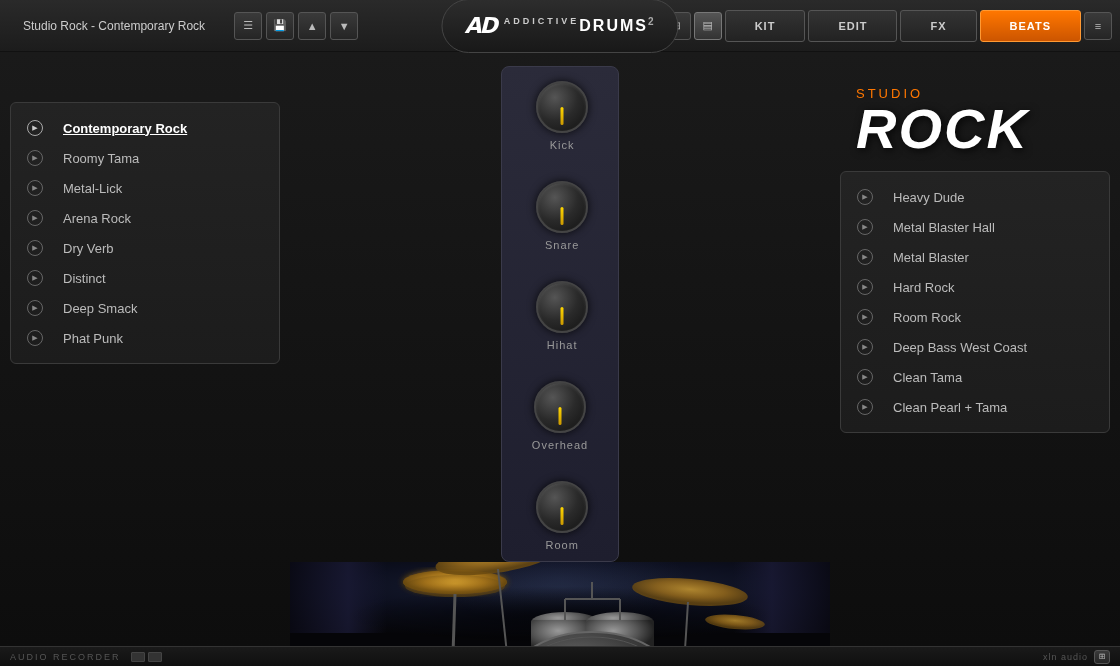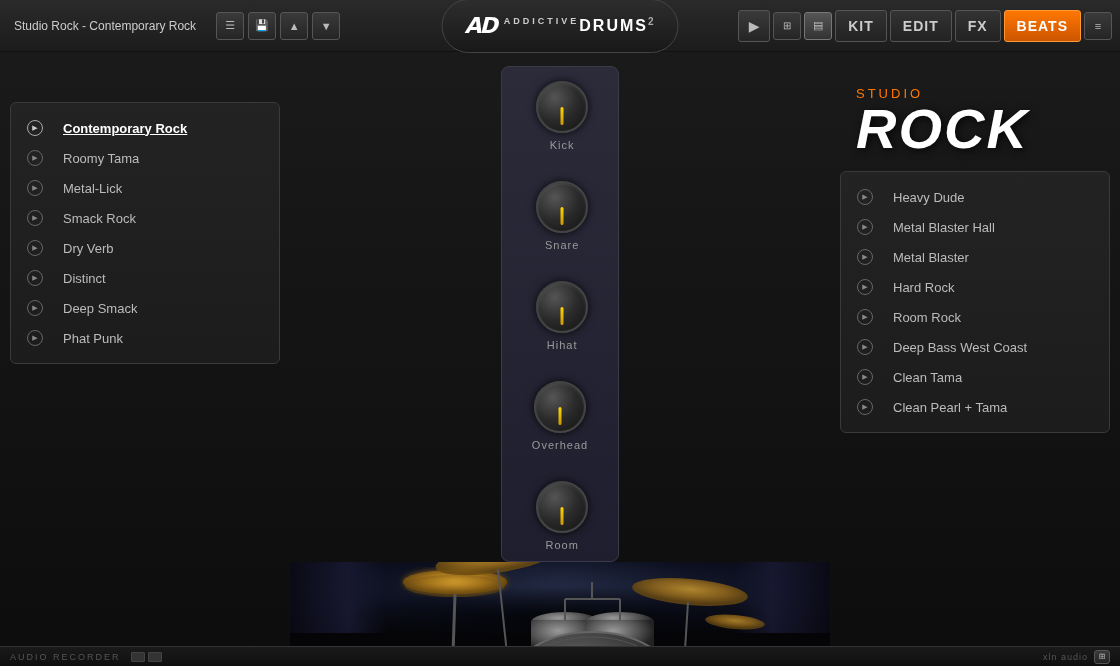--- a/index.html
+++ b/index.html
@@ -19,21 +19,21 @@
       border-bottom: 1px solid #111;
       display: flex;
       align-items: center;
       position: relative;
       z-index: 10;
     }
 
     .preset-name {
       color: #ccc;
       font-size: 12px;
-      padding: 0 14px;
+      padding: 0 23px;
       white-space: nowrap;
     }
 
     .top-controls-left {
       display: flex;
       align-items: center;
       gap: 4px;
       padding: 0 6px;
     }
 
@@ -122,29 +122,29 @@
       display: flex;
       align-items: center;
       justify-content: center;
       cursor: pointer;
       color: #bbb;
       font-size: 14px;
     }
 
     .nav-tab {
       height: 32px;
-      padding: 0 12px;
+      padding: 0 29px;
       background: linear-gradient(180deg, #333, #222);
       border: 1px solid #555;
       border-radius: 3px;
       display: flex;
       align-items: center;
       justify-content: center;
       color: #ccc;
-      font-size: 14px;
+      font-size: 11px;
       font-weight: bold;
       cursor: pointer;
       letter-spacing: 1px;
     }
 
     .nav-tab.active {
       background: linear-gradient(180deg, #ff7700, #cc5500);
       color: white;
       border-color: #ff9933;
     }
@@ -471,21 +471,21 @@
       <div class="preset-item">
         <div class="play-icon">▶</div>
         <span class="preset-label">Roomy Tama</span>
       </div>
       <div class="preset-item">
         <div class="play-icon">▶</div>
         <span class="preset-label">Metal-Lick</span>
       </div>
       <div class="preset-item">
         <div class="play-icon">▶</div>
-        <span class="preset-label">Smack Rock</span>
+        <span class="preset-label">Arena Rock</span>
       </div>
       <div class="preset-item">
         <div class="play-icon">▶</div>
         <span class="preset-label">Dry Verb</span>
       </div>
       <div class="preset-item">
         <div class="play-icon">▶</div>
         <span class="preset-label">Distinct</span>
       </div>
       <div class="preset-item">

